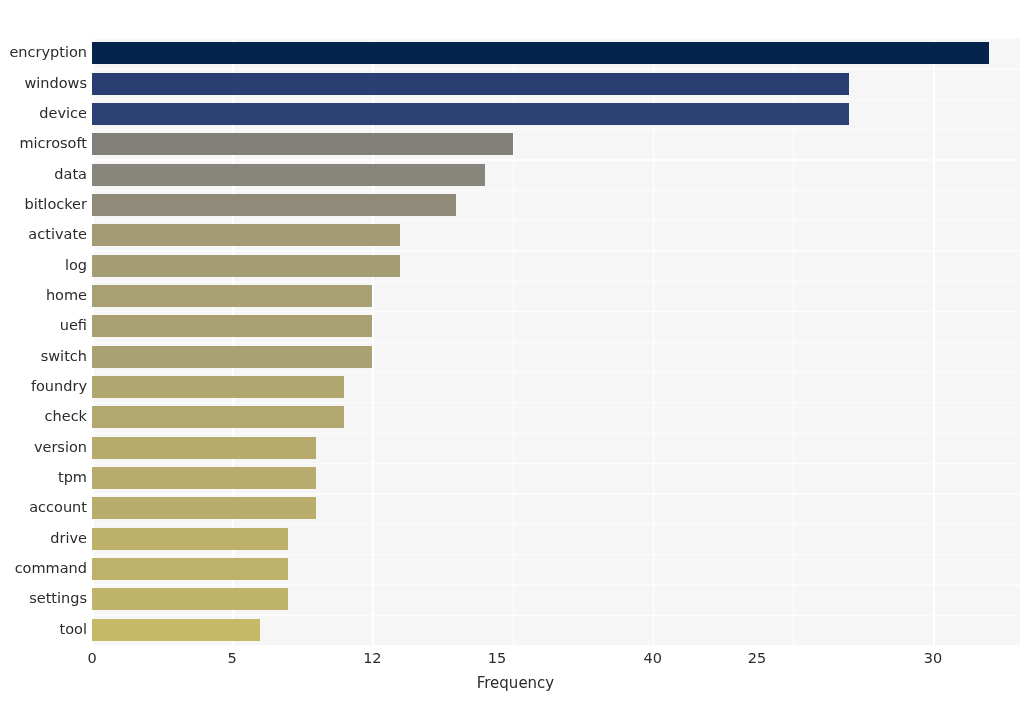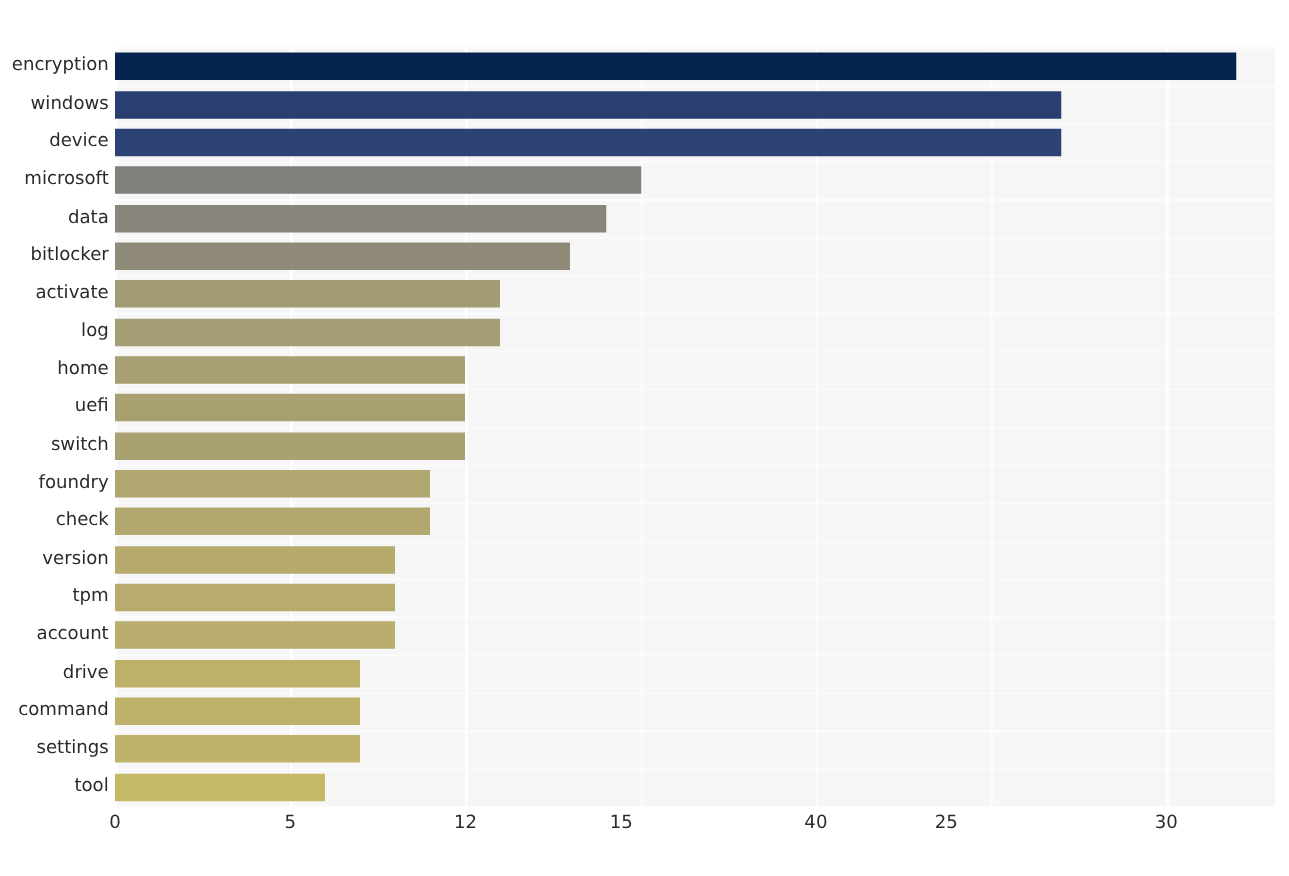--- a/index.html
+++ b/index.html
@@ -188,14 +188,15 @@
   <div id="xtick-layer">
       <div class="xtick" style="left: 92px;">0</div>
       <div class="xtick" style="left: 232.181px;">5</div>
       <div class="xtick" style="left: 372.363px;">12</div>
       <div class="xtick" style="left: 497px;">15</div>
       <div class="xtick" style="left: 652.725px;">40</div>
       <div class="xtick" style="left: 757px;">25</div>
       <div class="xtick" style="left: 933.088px;">30</div>
     </div>
 
+  <div id="xlabel">Frequency</div>
 
 </div>
 
 </body></html>

